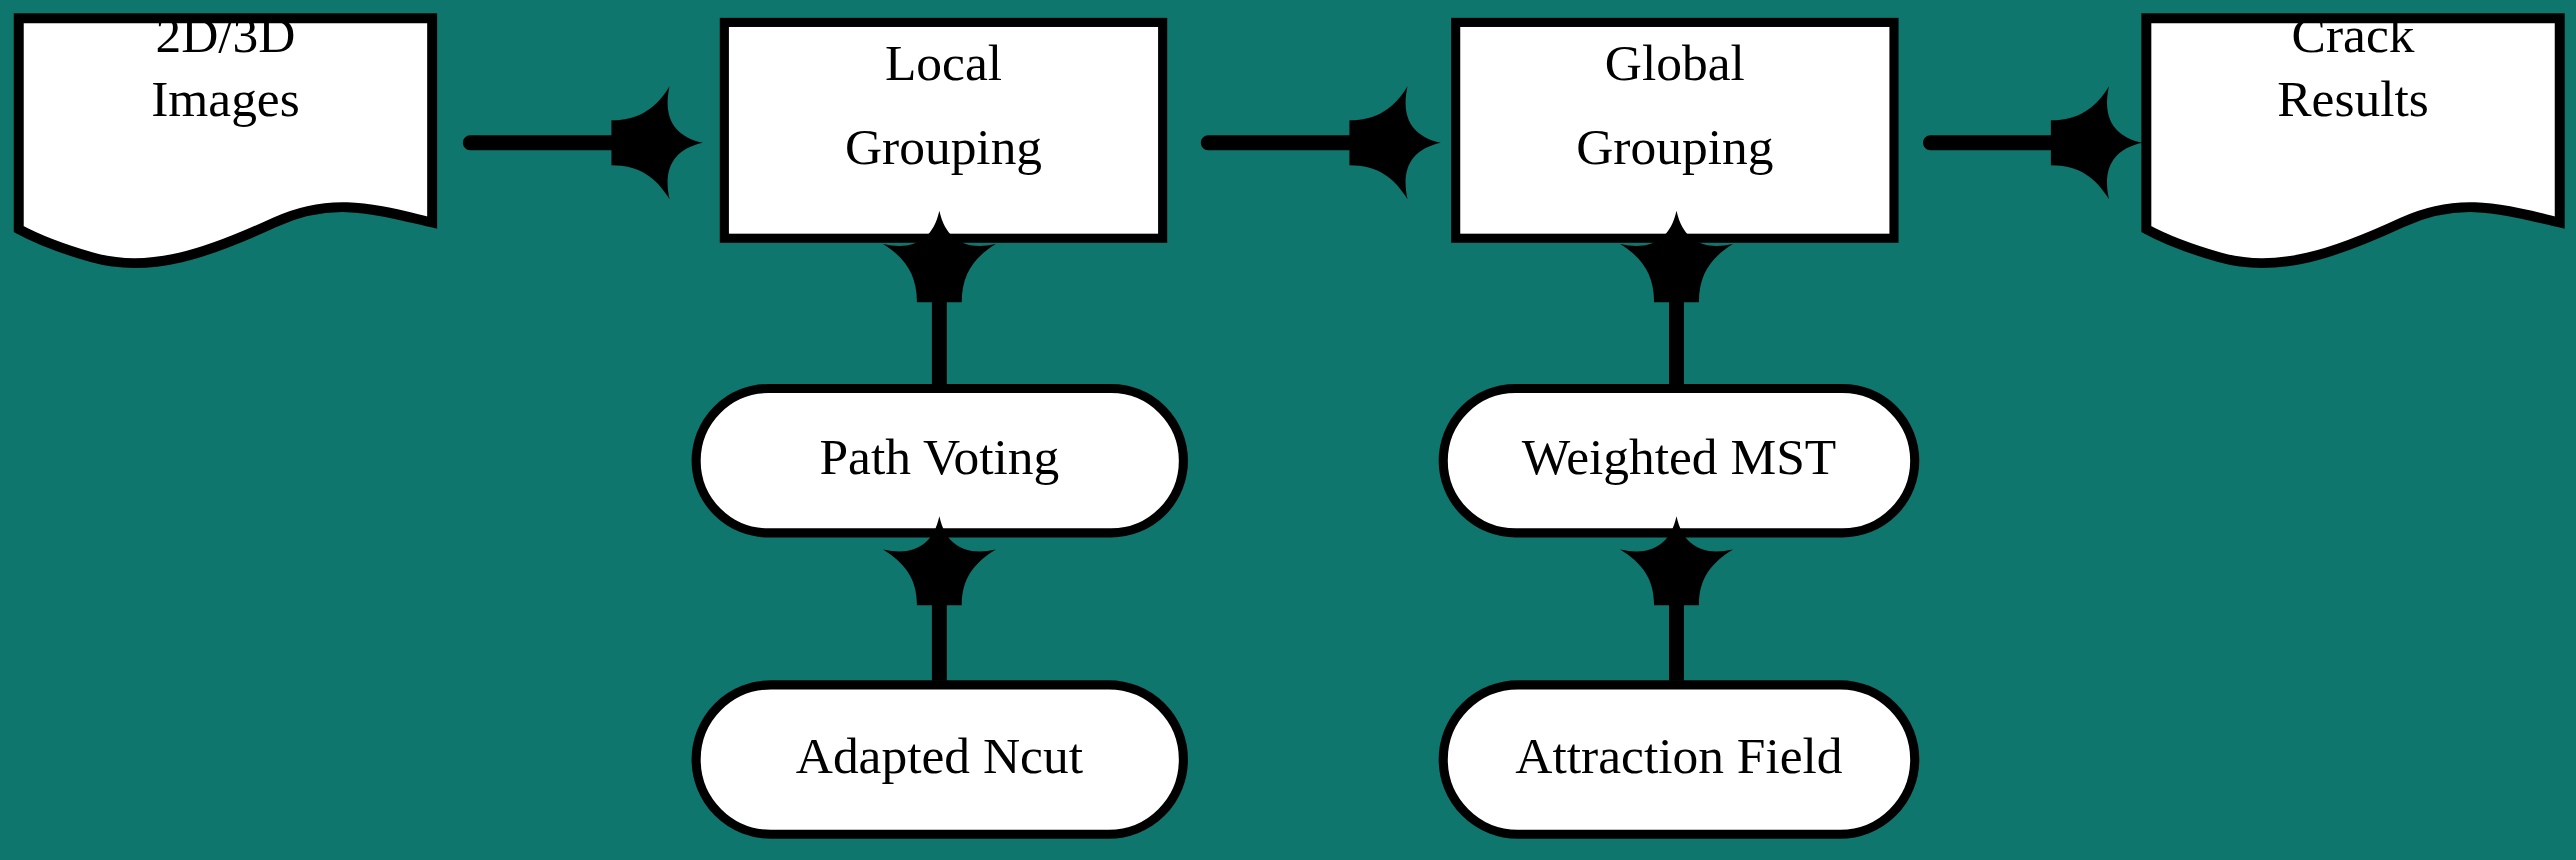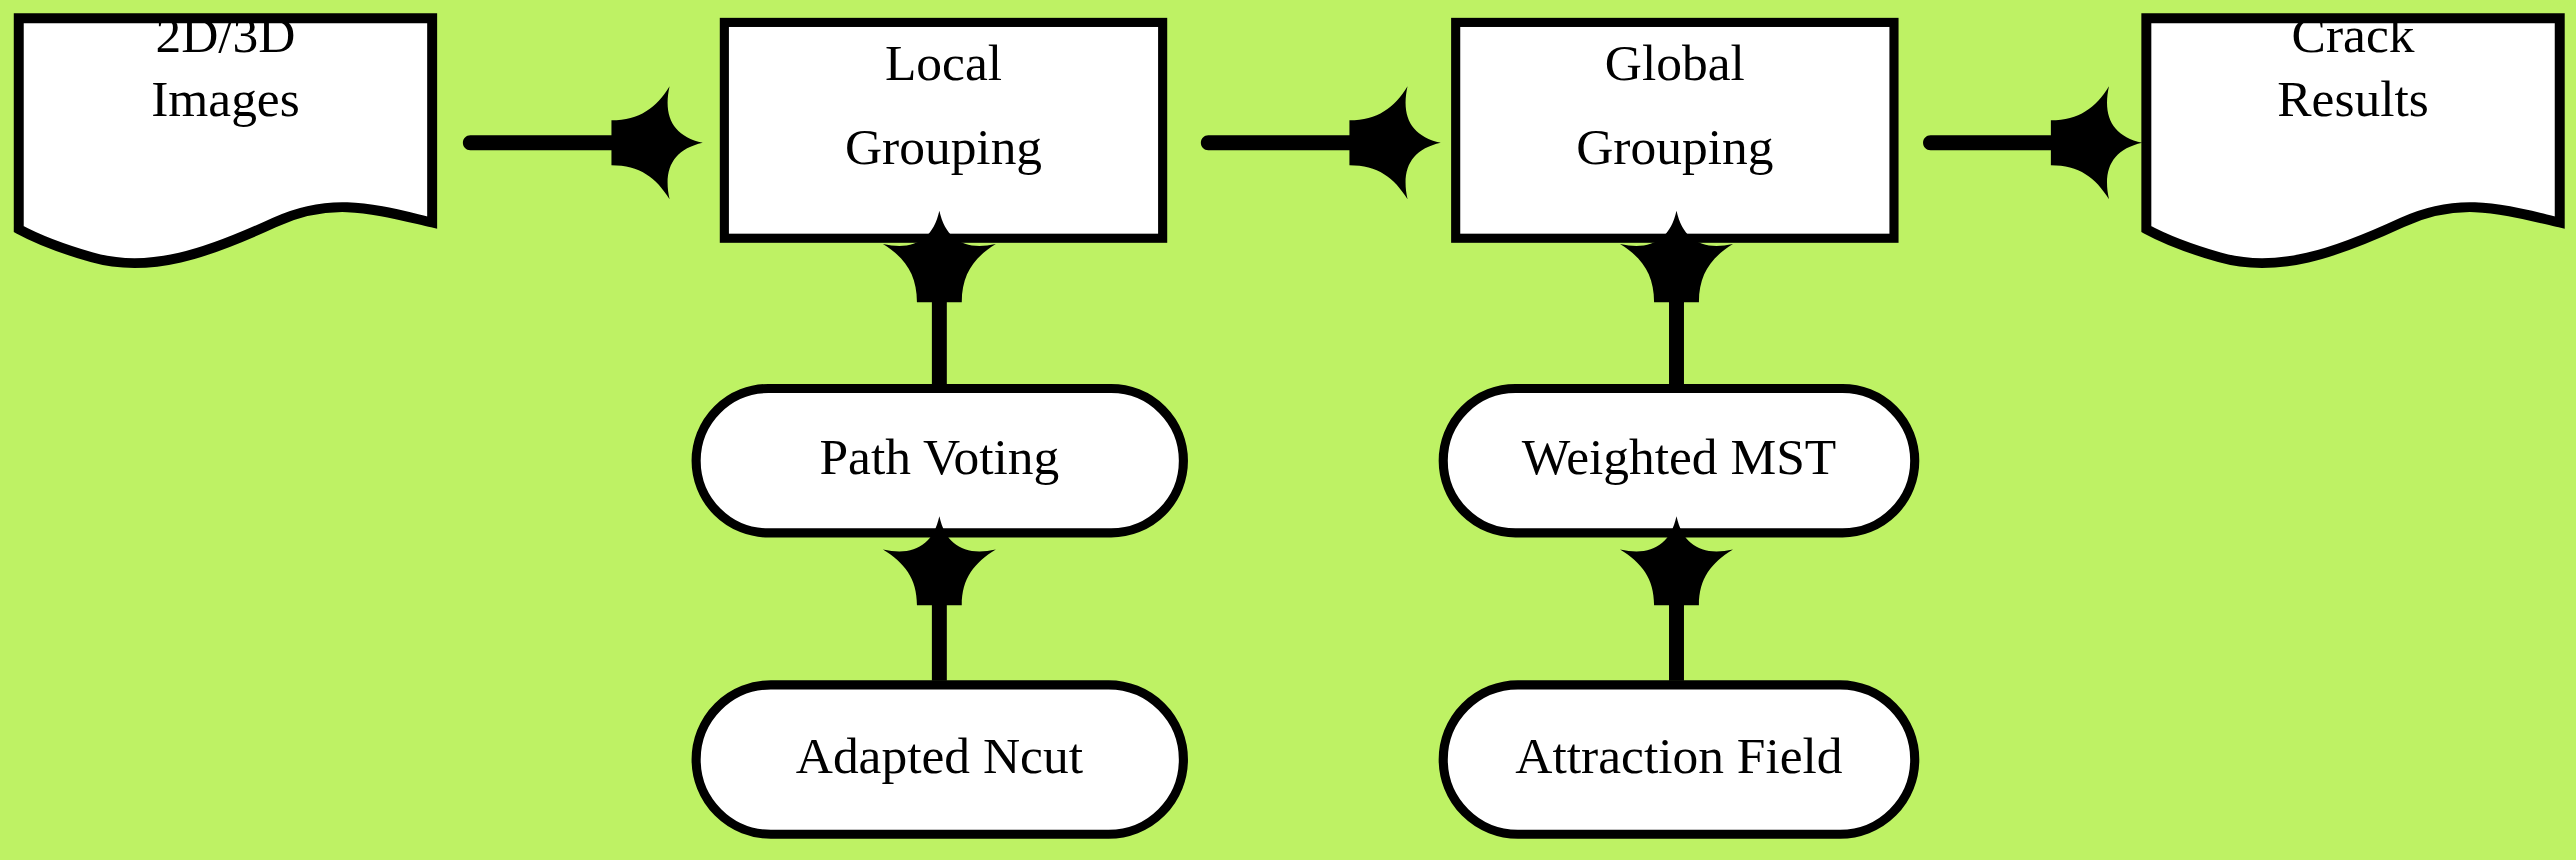--- a/index.html
+++ b/index.html
@@ -10,21 +10,21 @@
   body {
     width: 2576px;
     height: 860px;
     overflow: hidden;
     font-family: "Liberation Serif", "DejaVu Serif", serif;
   }
   #flow-root {
     position: relative;
     width: 2576px;
     height: 860px;
-    background: #bef264;
+    background: #0f766e;
   }
   svg#flow-svg {
     display: block;
     width: 2576px;
     height: 860px;
   }
   .node-shape {
     fill: #ffffff;
     stroke: #000000;
     stroke-width: 11;

